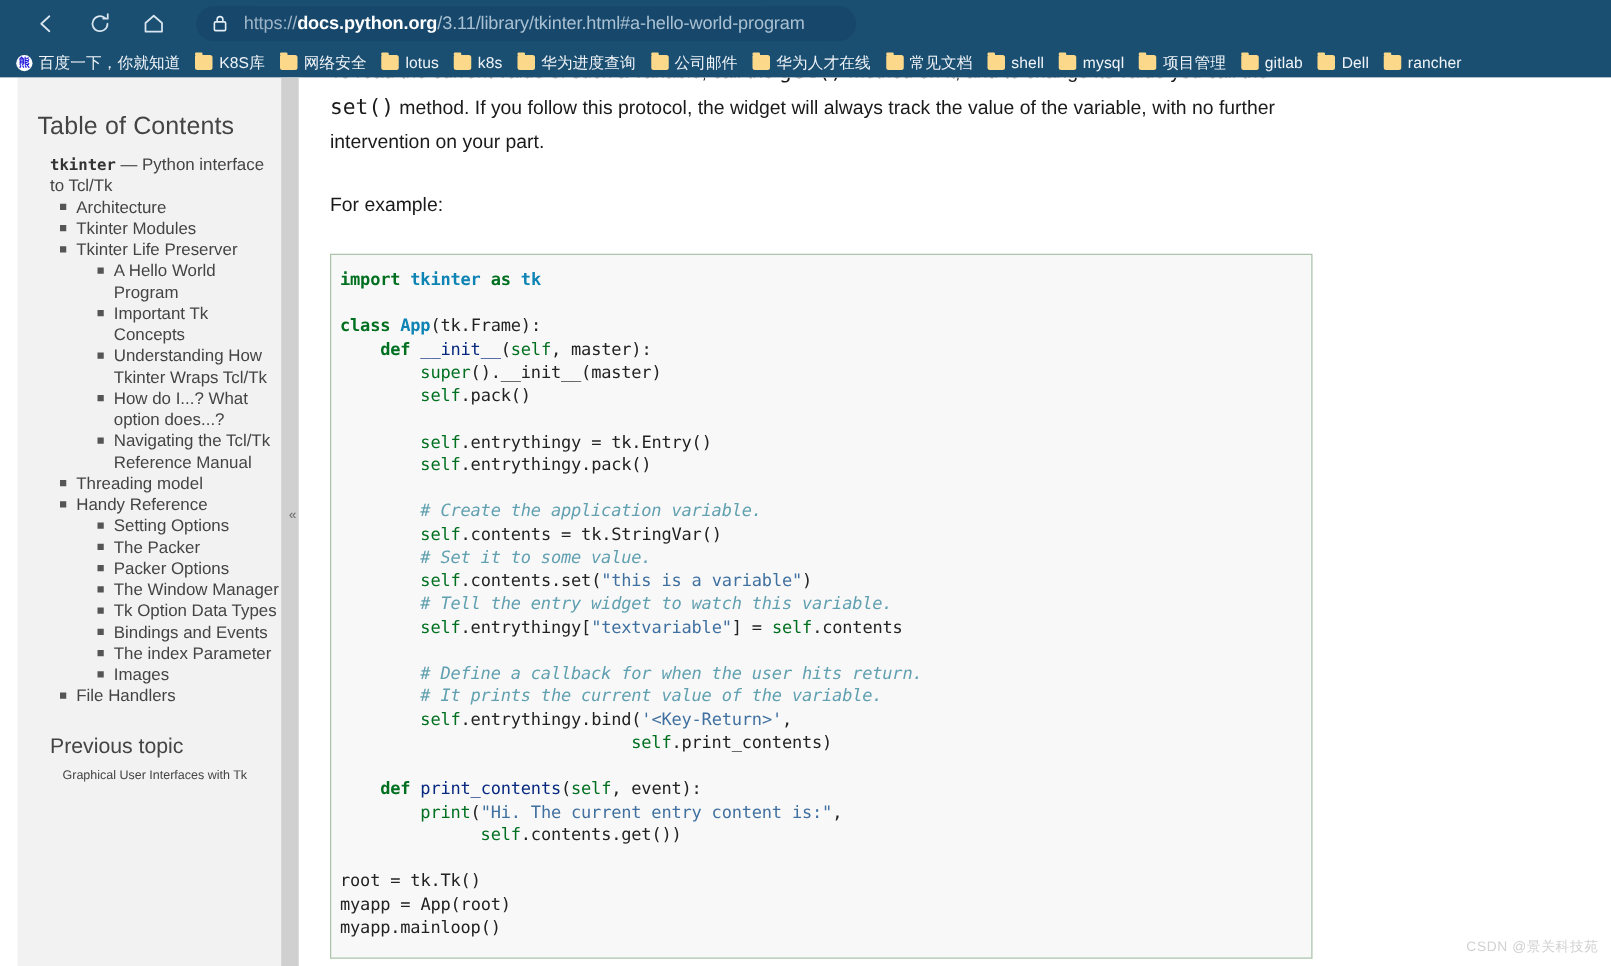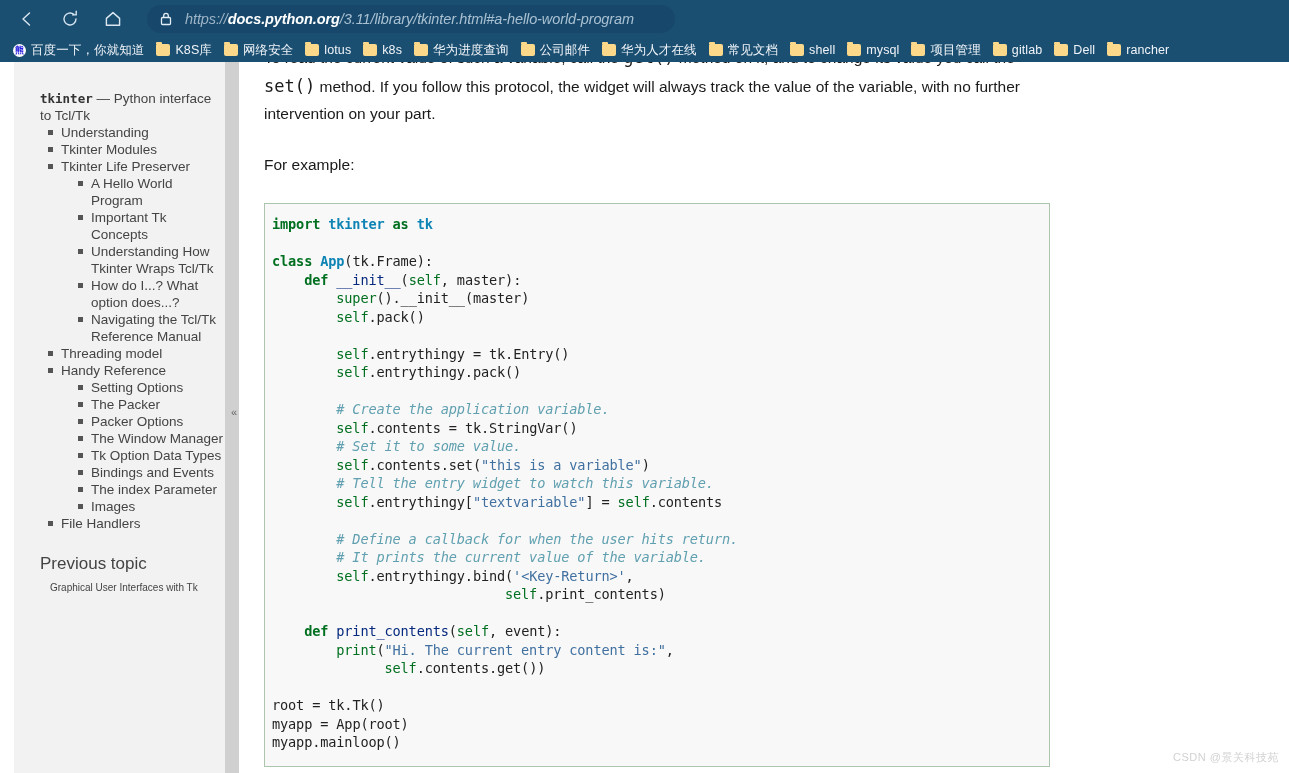--- a/index.html
+++ b/index.html
@@ -18,22 +18,21 @@
   
   #browser-chrome {
     background: #1b4f72;
     height: 62px;
     position: relative;
   }
   #toolbar-row {
     height: 38px;
     display: flex;
     align-items: center;
-    padding-left: 10px;
-    font-style: italic;
+    padding-left: 20px;
   }
   .nav-btn {
     width: 34px;
     height: 30px;
     display: flex;
     align-items: center;
     justify-content: center;
     margin-right: 9px;
     border-radius: 4px;
     cursor: pointer;
@@ -438,26 +437,27 @@
       </div>
     </div>
 </div>
 
 <div id="page-viewport">
 
   <div id="page-left-gutter"></div>
 
   <div id="sidebar">
     <div id="sidebar-inner">
+      <h3 class="toc-heading">Table of Contents</h3>
 
       <p class="toc-root"><span class="mono">tkinter</span><span> — Python interface to Tcl/Tk</span></p>
 
       <ul class="toc-list" id="toc-root-list">
 
-      <li><span class="bullet"></span><a>Understanding</a></li>
+      <li><span class="bullet"></span><a>Architecture</a></li>
           <li><span class="bullet"></span><a>Tkinter Modules</a></li>
           <li><span class="bullet"></span><a>Tkinter Life Preserver</a><ul class="toc-list">
               <li><span class="bullet"></span><a>A Hello World Program</a></li>
               <li><span class="bullet"></span><a>Important Tk Concepts</a></li>
               <li><span class="bullet"></span><a>Understanding How Tkinter Wraps Tcl/Tk</a></li>
               <li><span class="bullet"></span><a>How do I...? What option does...?</a></li>
               <li><span class="bullet"></span><a>Navigating the Tcl/Tk Reference Manual</a></li>
             </ul></li>
           <li><span class="bullet"></span><a>Threading model</a></li>
           <li><span class="bullet"></span><a>Handy Reference</a><ul class="toc-list">

